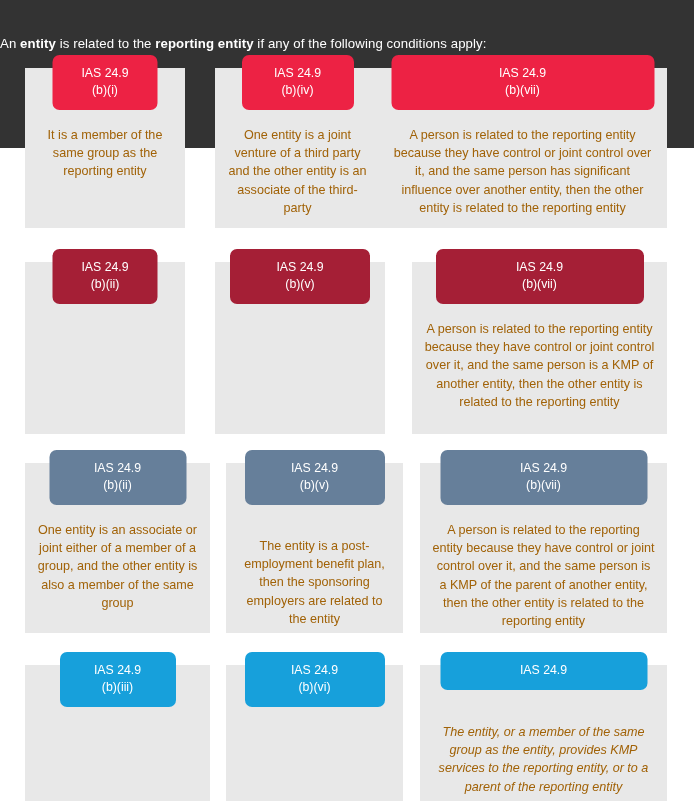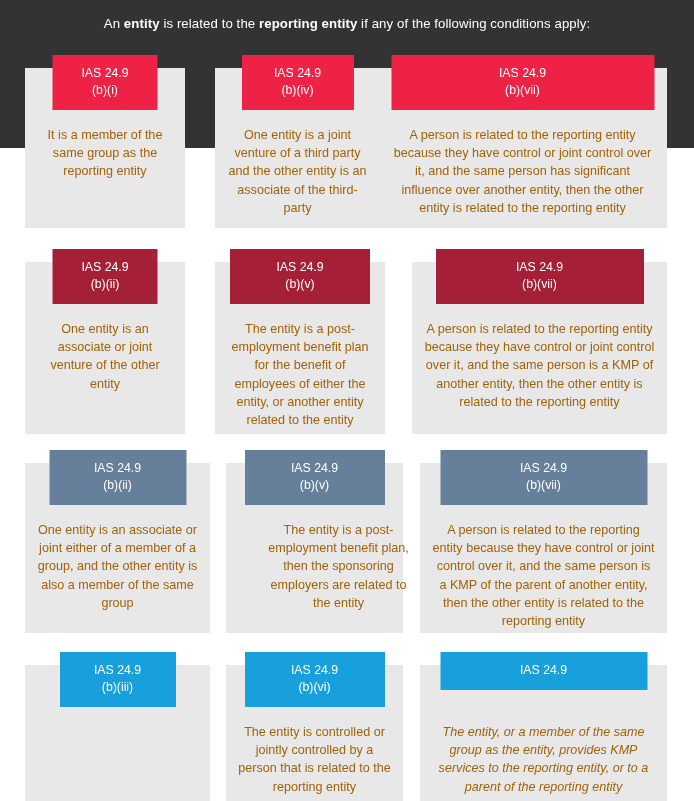--- a/index.html
+++ b/index.html
@@ -22,23 +22,23 @@
     left: 0;
     top: 0;
     width: 694px;
     height: 148px;
     background: #333333;
     z-index: 0;
   }
   .headline {
     position: absolute;
     left: 0;
-    top: 16px;
+    top: 36px;
     width: 694px;
-    text-align: center;
+    text-align: left;
     color: #ffffff;
     font-size: 13.2px;
     letter-spacing: 0.1px;
     z-index: 3;
   }
   .headline b { font-weight: bold; }
 
   
   .row {
     position: absolute;
@@ -54,20 +54,21 @@
     position: absolute;
     left: 50%;
     transform: translateX(-50%);
     top: -13px;
     color: #ffffff;
     text-align: center;
     font-size: 12.3px;
     line-height: 17px;
     padding: 10px 0 11px 0;
     font-weight: normal;
+    border-radius: 7px;
   }
   .card-header .code-line { display: block; }
   .card-body {
     position: absolute;
     left: 0;
     width: 100%;
     text-align: center;
     color: #a16207;
     font-size: 12.6px;
     line-height: 18.2px;
@@ -116,29 +117,27 @@
       <div class="card-body" style="top:58px;">A person is related to the reporting entity because they have control or joint control over it, and the same person has significant influence over another entity, then the other entity is related to the reporting entity</div>
     </div>
   </div>
 
   <div class="row" style="top:262px;">
     <div class="card" style="left:25px; top:0; width:160px; height:172px;">
       <div class="card-header hdr-darkred" style="width:105px;">
         <span class="code-line">IAS 24.9</span>
         <span class="code-line">(b)(ii)</span>
       </div>
-      <div class="card-body" style="top:58px;">One entity is an associate or joint venture of the other entity</div>
     </div>
 
     <div class="card" style="left:215px; top:0; width:170px; height:172px;">
       <div class="card-header hdr-darkred" style="width:140px;">
         <span class="code-line">IAS 24.9</span>
         <span class="code-line">(b)(v)</span>
       </div>
-      <div class="card-body" style="top:58px;">The entity is a post-employment benefit plan for the benefit of employees of either the entity, or another entity related to the entity</div>
     </div>
 
     <div class="card" style="left:412px; top:0; width:255px; height:172px;">
       <div class="card-header hdr-darkred" style="width:208px;">
         <span class="code-line">IAS 24.9</span>
         <span class="code-line">(b)(vii)</span>
       </div>
       <div class="card-body" style="top:58px;">A person is related to the reporting entity because they have control or joint control over it, and the same person is a KMP of another entity, then the other entity is related to the reporting entity</div>
     </div>
   </div>
@@ -150,21 +149,21 @@
         <span class="code-line">(b)(ii)</span>
       </div>
       <div class="card-body" style="top:58px;">One entity is an associate or joint either of a member of a group, and the other entity is also a member of the same group</div>
     </div>
 
     <div class="card" style="left:226px; top:0; width:177px; height:170px;">
       <div class="card-header hdr-slate" style="width:140px;">
         <span class="code-line">IAS 24.9</span>
         <span class="code-line">(b)(v)</span>
       </div>
-      <div class="card-body" style="top:58px;margin-left:24px;">The entity is a post-employment benefit plan, then the sponsoring employers are related to the entity</div>
+      <div class="card-body" style="top:74px;">The entity is a post-employment benefit plan, then the sponsoring employers are related to the entity</div>
     </div>
 
     <div class="card" style="left:420px; top:0; width:247px; height:170px;">
       <div class="card-header hdr-slate" style="width:207px;">
         <span class="code-line">IAS 24.9</span>
         <span class="code-line">(b)(vii)</span>
       </div>
       <div class="card-body" style="top:58px;">A person is related to the reporting entity because they have control or joint control over it, and the same person is a KMP of the parent of another entity, then the other entity is related to the reporting entity</div>
     </div>
   </div>
@@ -175,21 +174,20 @@
         <span class="code-line">IAS 24.9</span>
         <span class="code-line">(b)(iii)</span>
       </div>
     </div>
 
     <div class="card" style="left:226px; top:0; width:177px; height:136px;">
       <div class="card-header hdr-blue" style="width:140px;">
         <span class="code-line">IAS 24.9</span>
         <span class="code-line">(b)(vi)</span>
       </div>
-      <div class="card-body" style="top:58px;">The entity is controlled or jointly controlled by a person that is related to the reporting entity</div>
     </div>
 
     <div class="card" style="left:420px; top:0; width:247px; height:136px;">
       <div class="card-header hdr-blue" style="width:207px;">
         <span class="code-line">IAS 24.9</span>
       </div>
       <div class="card-body" style="top:58px;font-style:italic;">The entity, or a member of the same group as the entity, provides KMP services to the reporting entity, or to a parent of the reporting entity</div>
     </div>
   </div>
 

